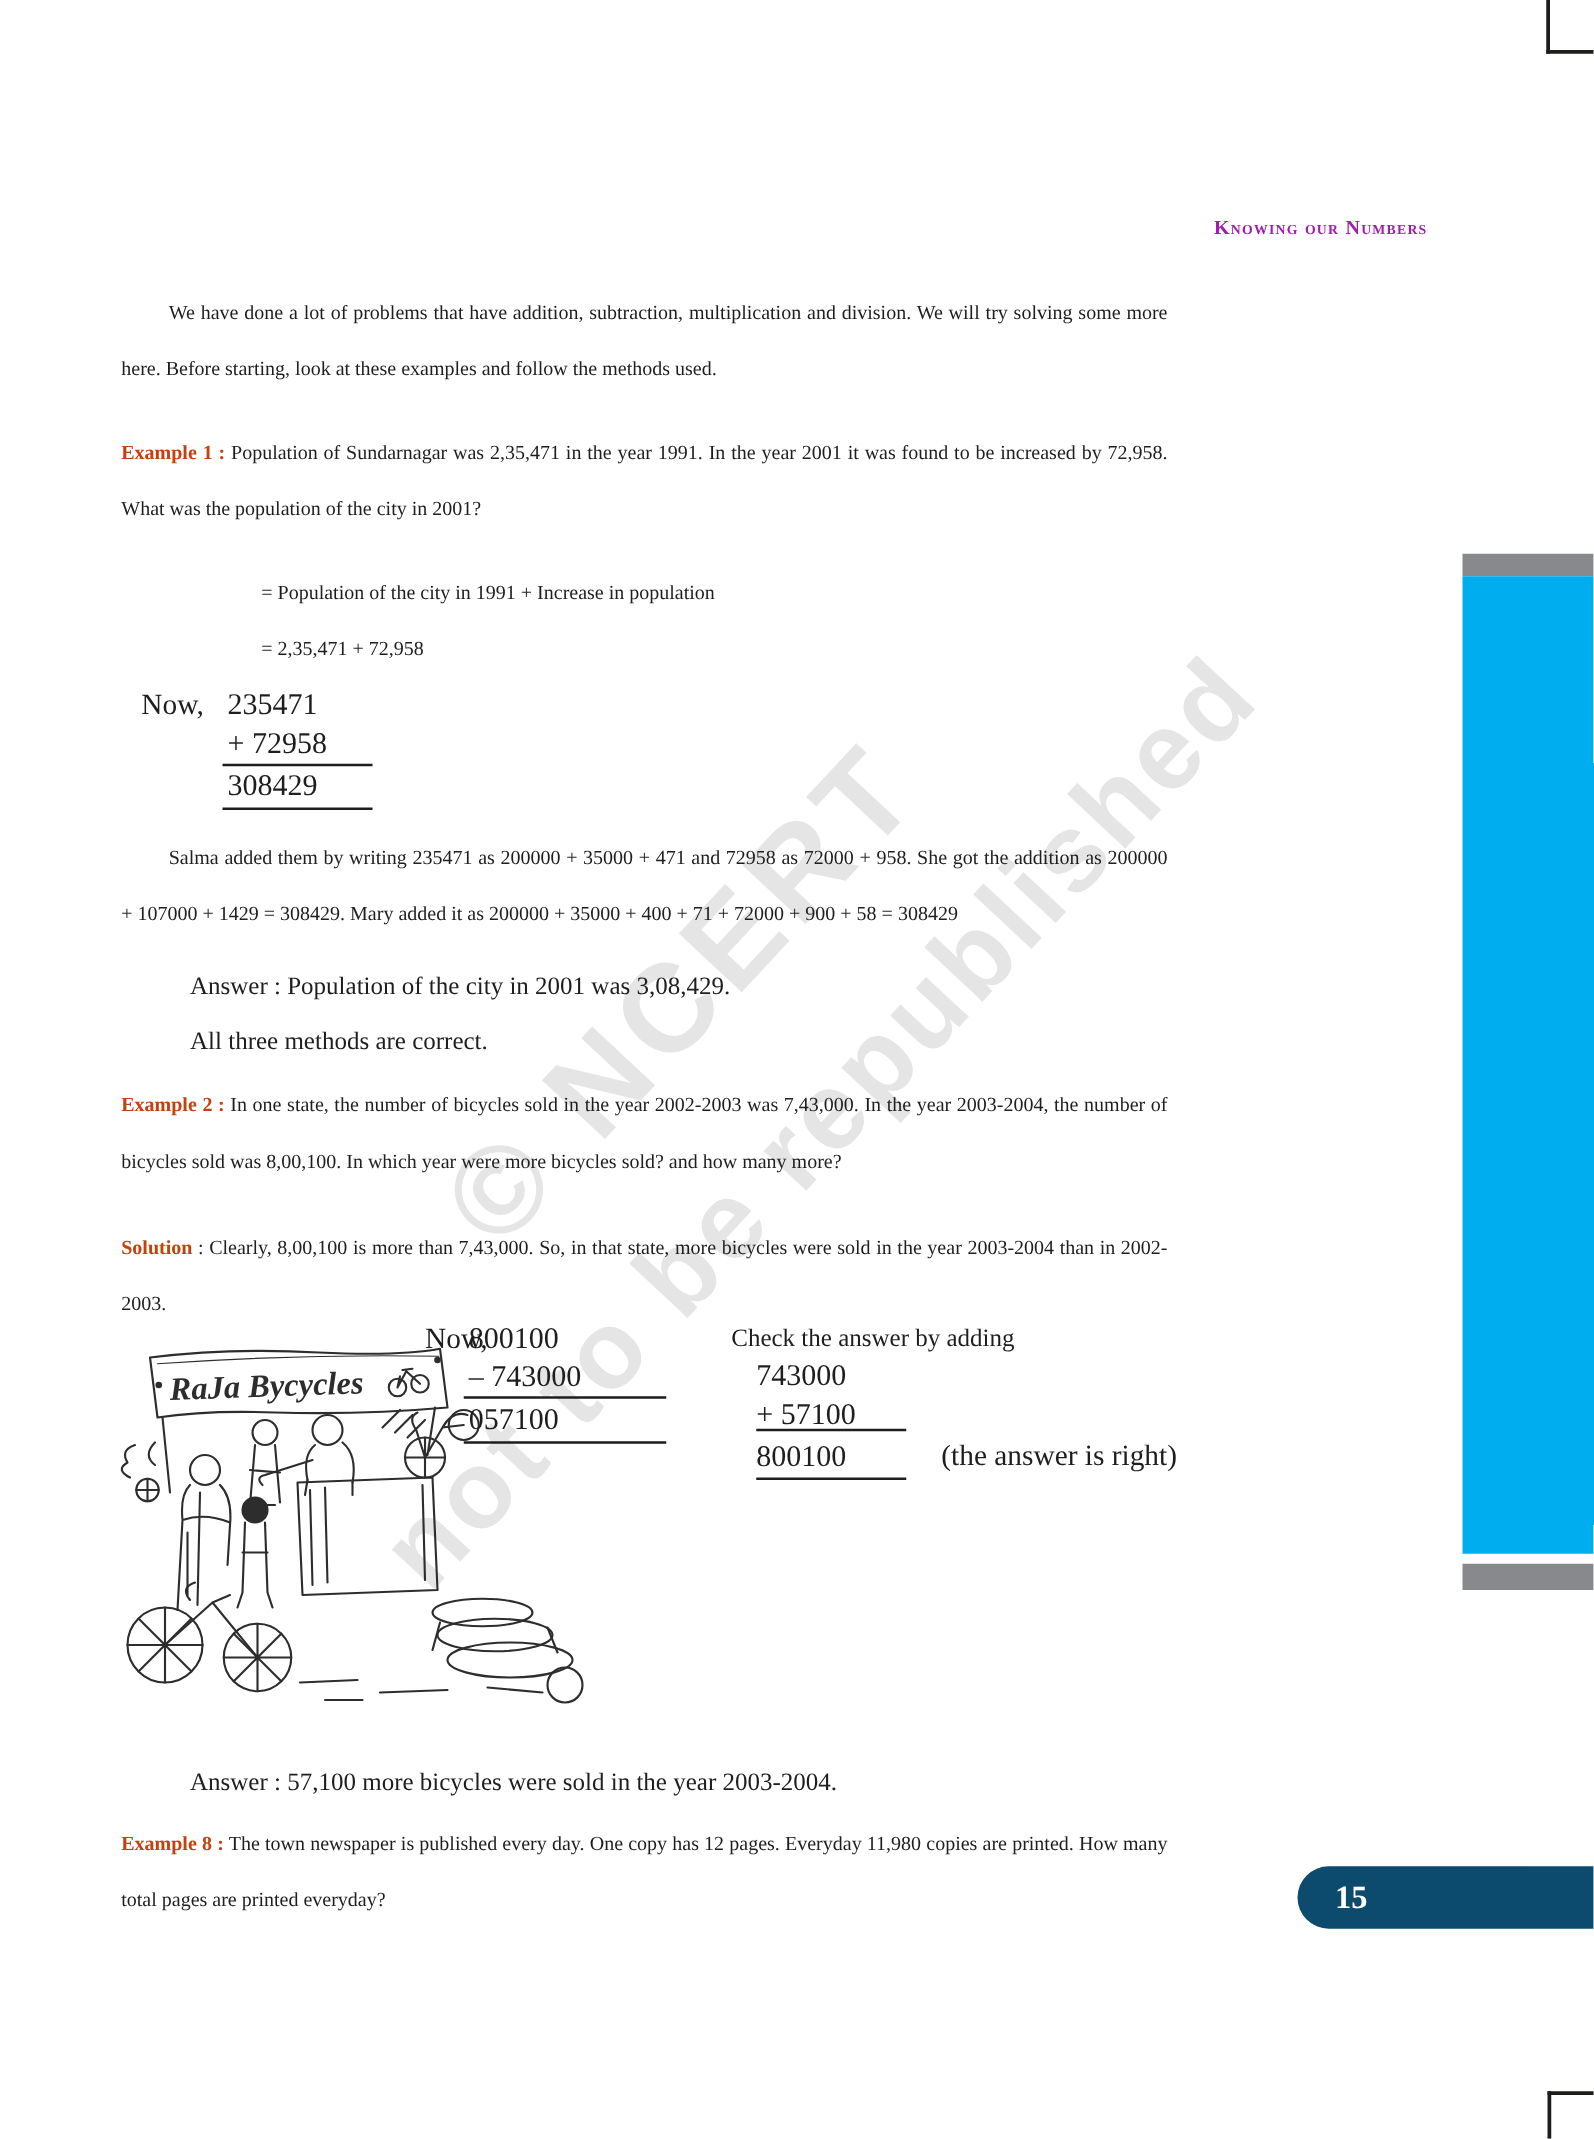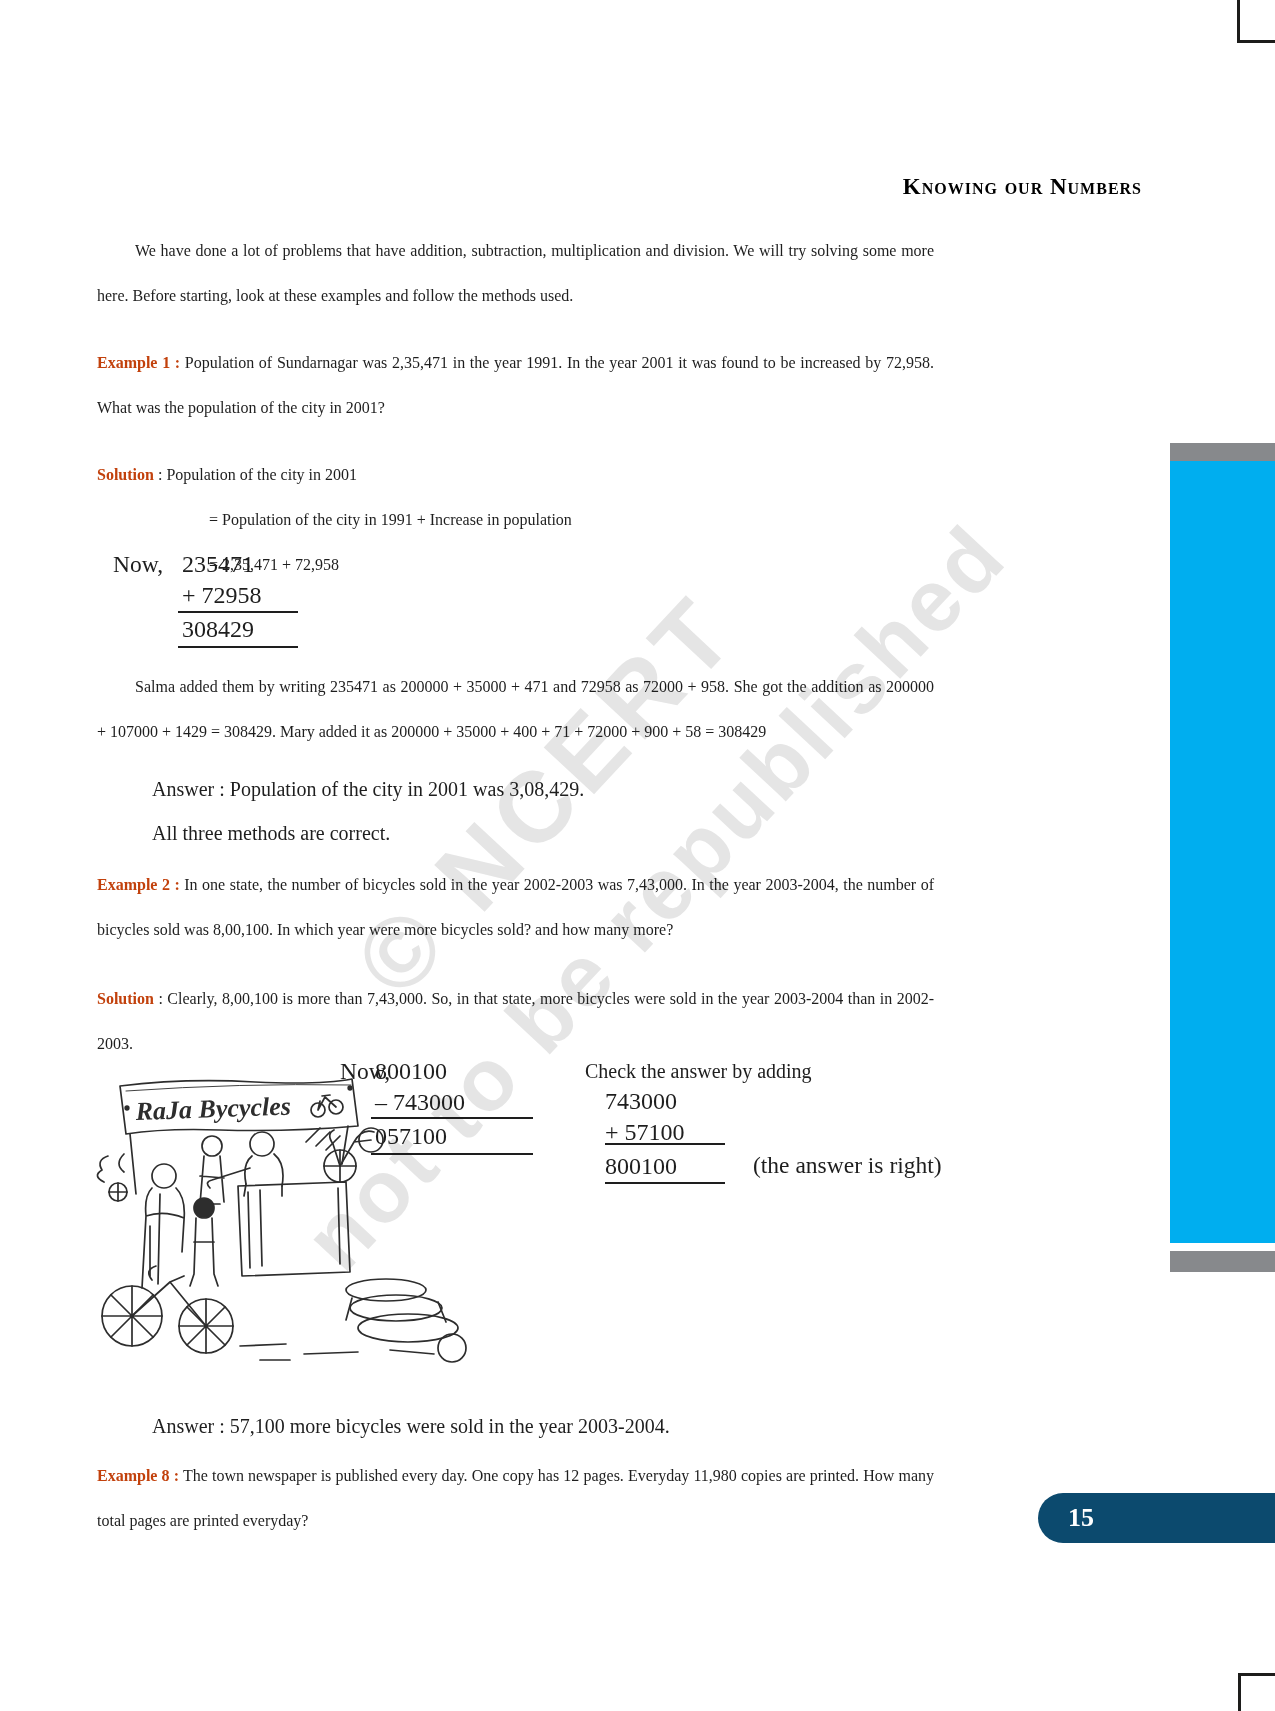--- a/index.html
+++ b/index.html
@@ -13,22 +13,22 @@
              pointer-events:none;z-index:0;}
   .watermark .wline1{font-size:100px;line-height:150px;letter-spacing:8px;}
   .watermark .wline2{font-size:88px;line-height:150px;letter-spacing:4px;}
   
   .corner-tr{position:absolute;top:0;left:1237px;width:38px;height:40px;
              border-left:3px solid #1d1d1b;border-bottom:3px solid #1d1d1b;}
   .corner-br{position:absolute;top:1673px;left:1238px;width:37px;height:38px;
              border-left:3px solid #1d1d1b;border-top:3px solid #1d1d1b;}
   
   .running-head{position:absolute;top:174px;right:133px;
-                font-variant:small-caps;font-weight:bold;font-size:23px;
-                letter-spacing:1px;color:#000000;z-index:2;}
+                font-variant:small-caps;font-weight:bold;font-size:16px;
+                letter-spacing:1px;color:#a21caf;z-index:2;}
   
   .para{position:absolute;left:97px;width:837px;margin:0;
         font-size:16px;line-height:45px;text-align:justify;z-index:2;}
   .indent{text-indent:38px;}
   .lbl{color:#c2410c;font-weight:bold;}
   .plain{position:absolute;margin:0;font-size:20px;line-height:31.5px;z-index:2;}
   .sol-ind{margin-left:112px;}
   
   .num{position:absolute;font-size:24px;line-height:31.5px;text-align:left;z-index:2;}
   .hline{position:absolute;height:0;border-top:2.3px solid #1e1e1e;z-index:2;}
@@ -60,21 +60,20 @@
   <div class="corner-tr"></div>
   <div class="corner-br"></div>
 
   <div class="running-head">Knowing our Numbers</div>
 
   <p class="para indent" style="top:228px">We have done a lot of problems that have addition, subtraction, multiplication and division. We will try solving some more here. Before starting, look at these examples and follow the methods used.</p>
 
   <p class="para" style="top:340px"><span class="lbl">Example 1 :</span><span> Population of Sundarnagar was 2,35,471 in the year 1991. In the year 2001 it was found to be increased by 72,958. What was the population of the city in 2001?</span></p>
 
   <div class="para" style="top:452px">
-    <div><span class="lbl">Solution</span><span> : </span><span>Population of the city in 2001</span></div>
     <div class="sol-ind">= Population of the city in 1991 + Increase in population</div>
     <div class="sol-ind">= 2,35,471 + 72,958</div>
   </div>
 
   <div class="nowlbl" style="left:113px;top:549px">Now,</div>
   <div class="num" style="left:182px;top:549px;width:100px">235471</div>
   <div class="num" style="left:182px;top:580px;width:100px">+ 72958</div>
   <div class="hline" style="left:178px;top:611px;width:120px"></div>
   <div class="num" style="left:182px;top:614px;width:100px">308429</div>
   <div class="hline" style="left:178px;top:646px;width:120px"></div>

